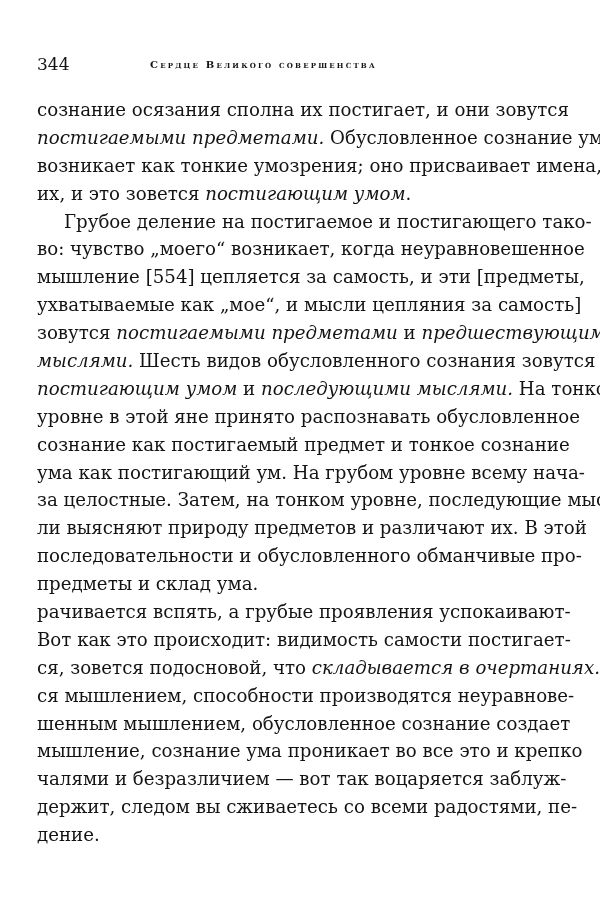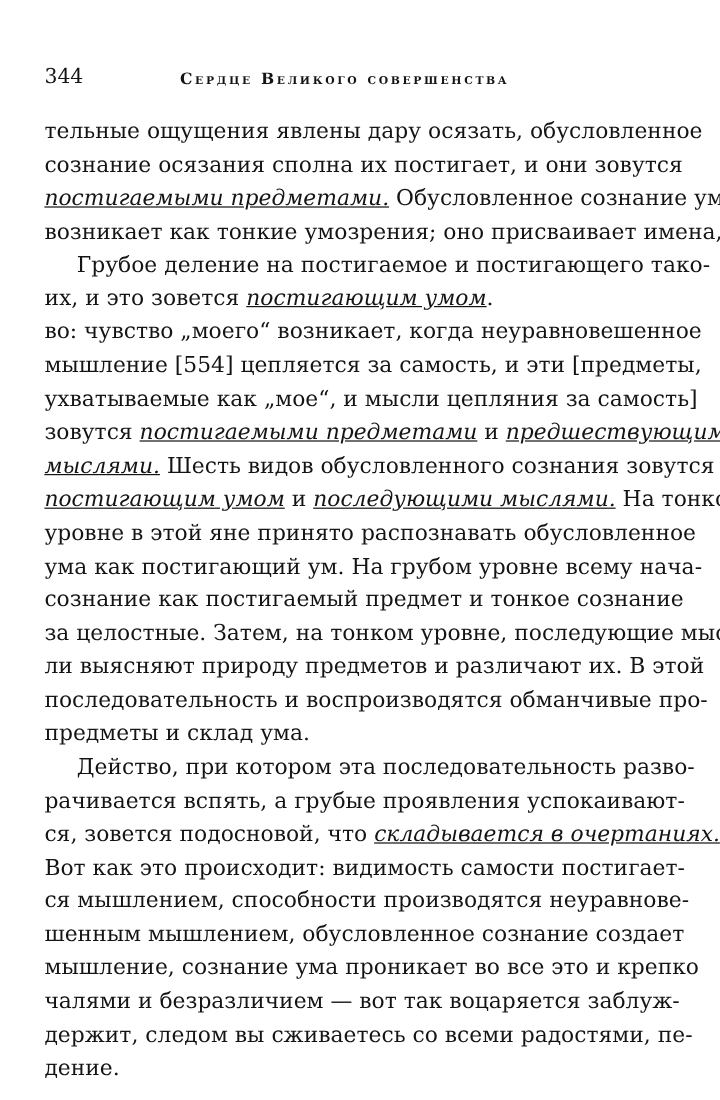--- a/index.html
+++ b/index.html
@@ -1,62 +1,60 @@
 <!DOCTYPE html>
 <html><head>
 <meta charset="utf-8">
 <style>
   html, body { margin: 0; padding: 0; background: #ffffff; }
   body { width: 600px; height: 917px; position: relative; overflow: hidden; color: #141414; }
   .page { position: absolute; left: 0; top: 16px; width: 600px; height: 917px; margin-top: 16px; }
   .header { position: absolute; top: 22px; left: 37px; width: 520px; height: 24px;
             font-family: "DejaVu Serif", serif; }
   .page-number { position: absolute; left: 0; top: 0; font-size: 17px; }
-  .running-title { position: absolute; left: 113px; top: 5px; font-size: 13px;
+  .running-title { position: absolute; left: 113px; top: 5px; font-size: 10px;
                    letter-spacing: 2.2px; font-variant: small-caps; font-weight: bold; }
   .body-text { position: absolute; left: 37px; top: 64px; width: 523px;
                font-family: "DejaVu Serif", serif; font-size: 18.2px; line-height: 27.9px; }
   .line { white-space: nowrap; text-align: justify; text-align-last: justify; height: 27.9px; overflow: visible; }
   .line.last { text-align-last: left; }
   .line.indent { padding-left: 27px; }
-  .it { font-style: italic; text-decoration: underline; }
+  .it { font-style: italic; }
   .line span { white-space: pre; }
 </style>
 </head>
 <body>
 
 <div class="page">
   <div class="header">
     <span class="page-number">344</span>
     <span class="running-title">Сердце Великого совершенства</span>
   </div>
   <div class="body-text" id="body-text">
-      <div class="line"><span>тельные ощущения явлены дару осязать, обусловленное</span></div>
       <div class="line"><span>сознание осязания сполна их постигает, и они зовутся</span></div>
       <div class="line"><span class="it">постигаемыми предметами.</span><span> Обусловленное сознание ума</span></div>
       <div class="line"><span>возникает как тонкие умозрения; оно присваивает имена,</span></div>
+      <div class="line last"><span>их, и это зовется </span><span class="it">постигающим умом</span><span>.</span></div>
       <div class="line indent"><span>Грубое деление на постигаемое и постигающего тако-</span></div>
-      <div class="line last"><span>их, и это зовется </span><span class="it">постигающим умом</span><span>.</span></div>
       <div class="line"><span>во: чувство „моего“ возникает, когда неуравновешенное</span></div>
       <div class="line"><span>мышление [554] цепляется за самость, и эти [предметы,</span></div>
       <div class="line"><span>ухватываемые как „мое“, и мысли цепляния за самость]</span></div>
       <div class="line"><span>зовутся </span><span class="it">постигаемыми предметами</span><span> и </span><span class="it">предшествующими</span></div>
       <div class="line"><span class="it">мыслями.</span><span> Шесть видов обусловленного сознания зовутся</span></div>
       <div class="line"><span class="it">постигающим умом</span><span> и </span><span class="it">последующими мыслями.</span><span> На тонком</span></div>
       <div class="line"><span>уровне в этой яне принято распознавать обусловленное</span></div>
+      <div class="line"><span>сознание как постигаемый предмет и тонкое сознание</span></div>
       <div class="line"><span>ума как постигающий ум. На грубом уровне всему нача-</span></div>
-      <div class="line"><span>сознание как постигаемый предмет и тонкое сознание</span></div>
       <div class="line"><span>за целостные. Затем, на тонком уровне, последующие мыс-</span></div>
       <div class="line"><span>ли выясняют природу предметов и различают их. В этой</span></div>
-      <div class="line"><span>последовательность и воспроизводятся обманчивые про-</span></div>
+      <div class="line"><span>последовательности и обусловленного обманчивые про-</span></div>
       <div class="line last"><span>предметы и склад ума.</span></div>
-      <div class="line indent"><span>Действо, при котором эта последовательность разво-</span></div>
       <div class="line"><span>рачивается вспять, а грубые проявления успокаивают-</span></div>
+      <div class="line"><span>Вот как это происходит: видимость самости постигает-</span></div>
       <div class="line"><span>ся, зовется подосновой, что </span><span class="it">складывается в очертаниях.</span></div>
-      <div class="line"><span>Вот как это происходит: видимость самости постигает-</span></div>
       <div class="line"><span>ся мышлением, способности производятся неуравнове-</span></div>
       <div class="line"><span>шенным мышлением, обусловленное сознание создает</span></div>
       <div class="line"><span>мышление, сознание ума проникает во все это и крепко</span></div>
       <div class="line"><span>чалями и безразличием — вот так воцаряется заблуж-</span></div>
       <div class="line"><span>держит, следом вы сживаетесь со всеми радостями, пе-</span></div>
       <div class="line last"><span>дение.</span></div>
     </div>
 </div>
 
 </body></html>

